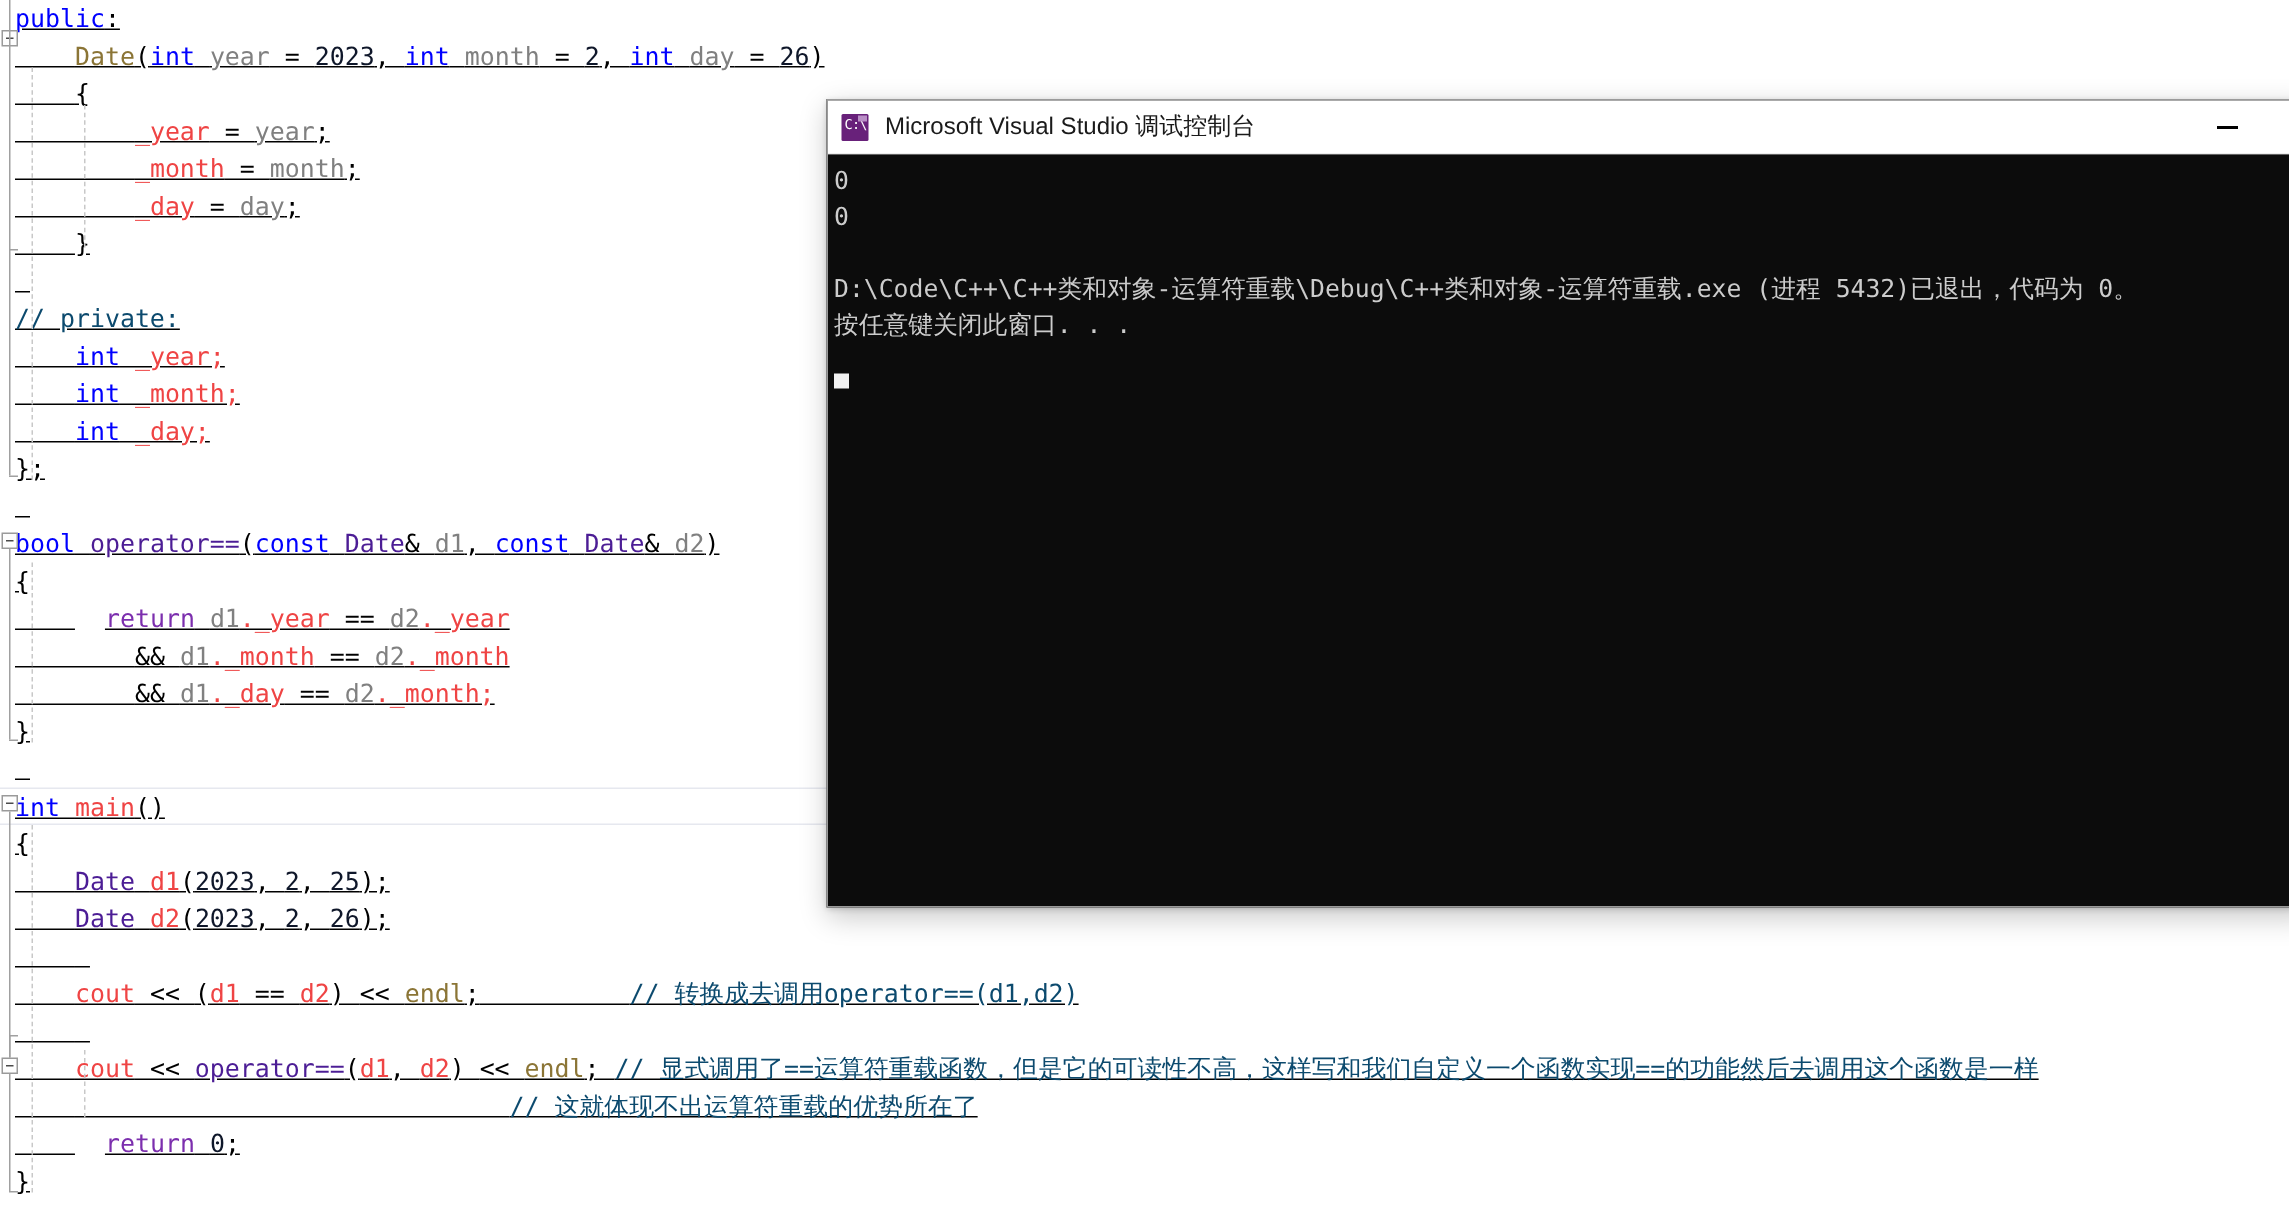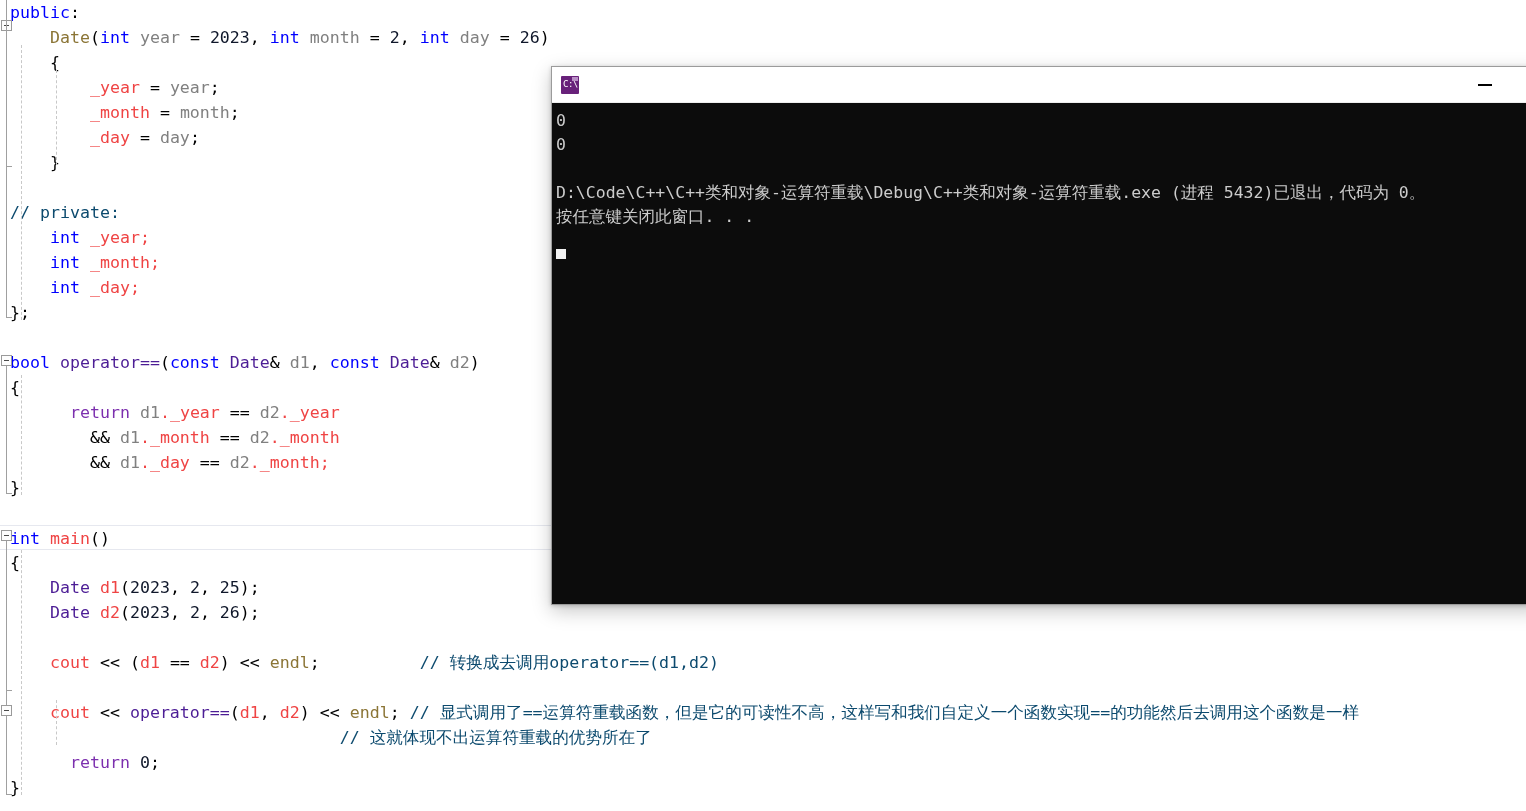--- a/index.html
+++ b/index.html
@@ -25,20 +25,21 @@
     font-size: 16.6px;
     line-height: 25px;
     white-space: pre;
     color: #000000;
   }
   .ln {
     position: relative;
     height: 25px;
     padding-left: 10px;
     white-space: pre;
+    text-decoration: underline;
   }
   .ln-cur {
     border-top: 1px solid #e6e8ef;
     border-bottom: 1px solid #e6e8ef;
     background: #ffffff;
     height: 23px;
   }
   
   .kw   { color: #0000ff; }          
   .kw2  { color: #7c2fae; margin-left: 20px; }          
@@ -210,20 +211,21 @@
   <div class="iguide" style="left:56px; top:700px; height:45px;"></div>
 </div>
 
 <div id="console-window">
 
   <div id="console-titlebar">
     <div id="console-icon">
       <span class="glyph">C:\</span>
       <span class="bar"></span>
     </div>
+    <span id="console-title-text">Microsoft Visual Studio 调试控制台</span>
     <div id="console-minimize">
       <span class="min-line"></span>
     </div>
   </div>
 
   <div id="console-body">
     <div class="cline">0</div>
     <div class="cline">0</div>
     <div class="cline blank">&nbsp;</div>
     <div class="cline">D:\Code\C++\C++类和对象-运算符重载\Debug\C++类和对象-运算符重载.exe (进程 5432)已退出，代码为 0。</div>

